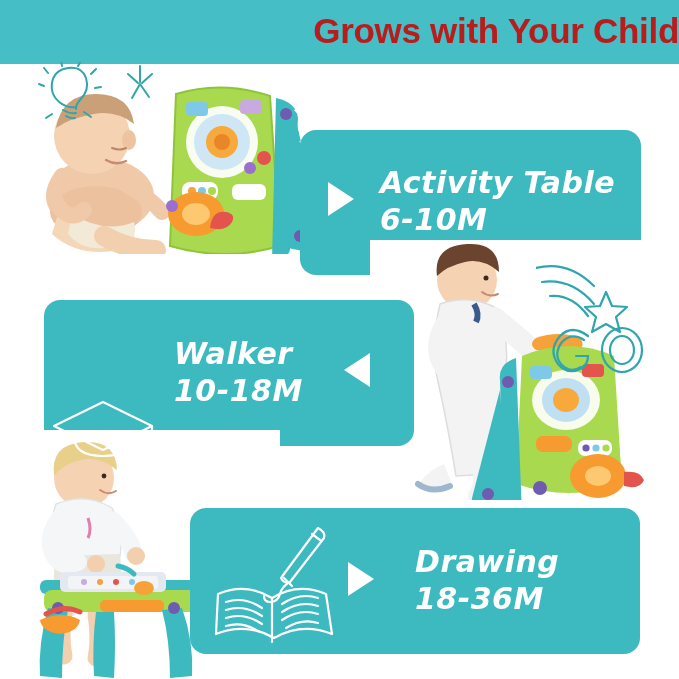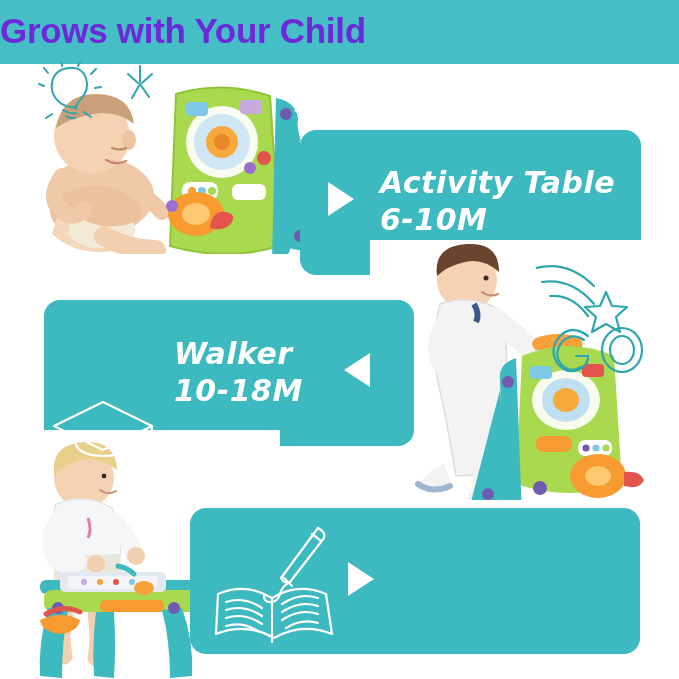--- a/index.html
+++ b/index.html
@@ -25,22 +25,22 @@
     width: 679px;
     height: 64px;
     background: #45bec6;
   }
   .header-title {
     position: absolute;
     left: 0; top: 0;
     width: 679px;
     height: 64px;
     line-height: 62px;
-    text-align: left;
-    color: #6d28d9;
+    text-align: right;
+    color: #b91c1c;
     font-size: 35px;
     font-weight: bold;
     letter-spacing: -0.3px;
     font-family: "Liberation Sans", sans-serif;
     white-space: nowrap;
   }
 
   
   .stage {
     position: absolute;
@@ -364,15 +364,17 @@
         <path d="M72 58 l8 8"></path>
         <path d="M100 14 l8 6"></path>
 
         <path d="M6 74 q28 -12 54 4 q26 -16 54 -4 l6 40 q-30 -12 -58 4 q-28 -16 -58 -4 z"></path>
         <path d="M60 78 l0 44"></path>
         <path d="M14 82 q18 -6 36 6 M14 90 q18 -6 36 6 M14 98 q18 -6 36 6 M14 106 q16 -5 32 5"></path>
         <path d="M70 84 q18 -12 36 -6 M70 92 q18 -12 36 -6 M70 100 q18 -12 36 -6 M74 108 q16 -10 32 -5"></path>
       </g>
     </svg>
     <div class="tri tri-right"></div>
+    <div class="panel-text">Drawing
+18-36M</div>
   </div>
 
 </div>
 
 </body></html>

